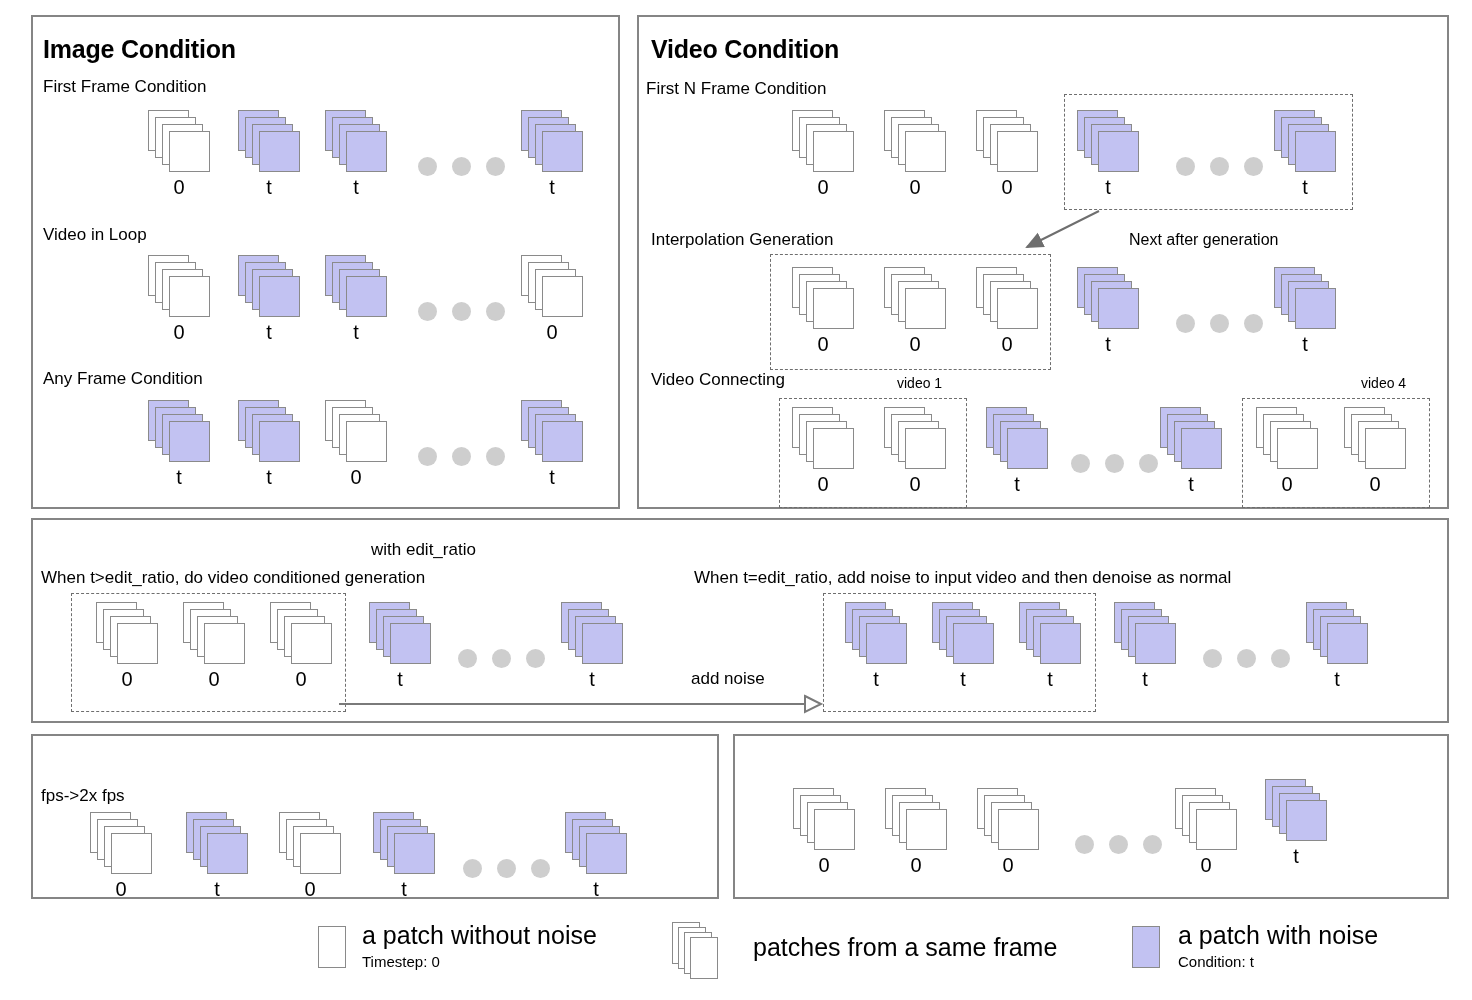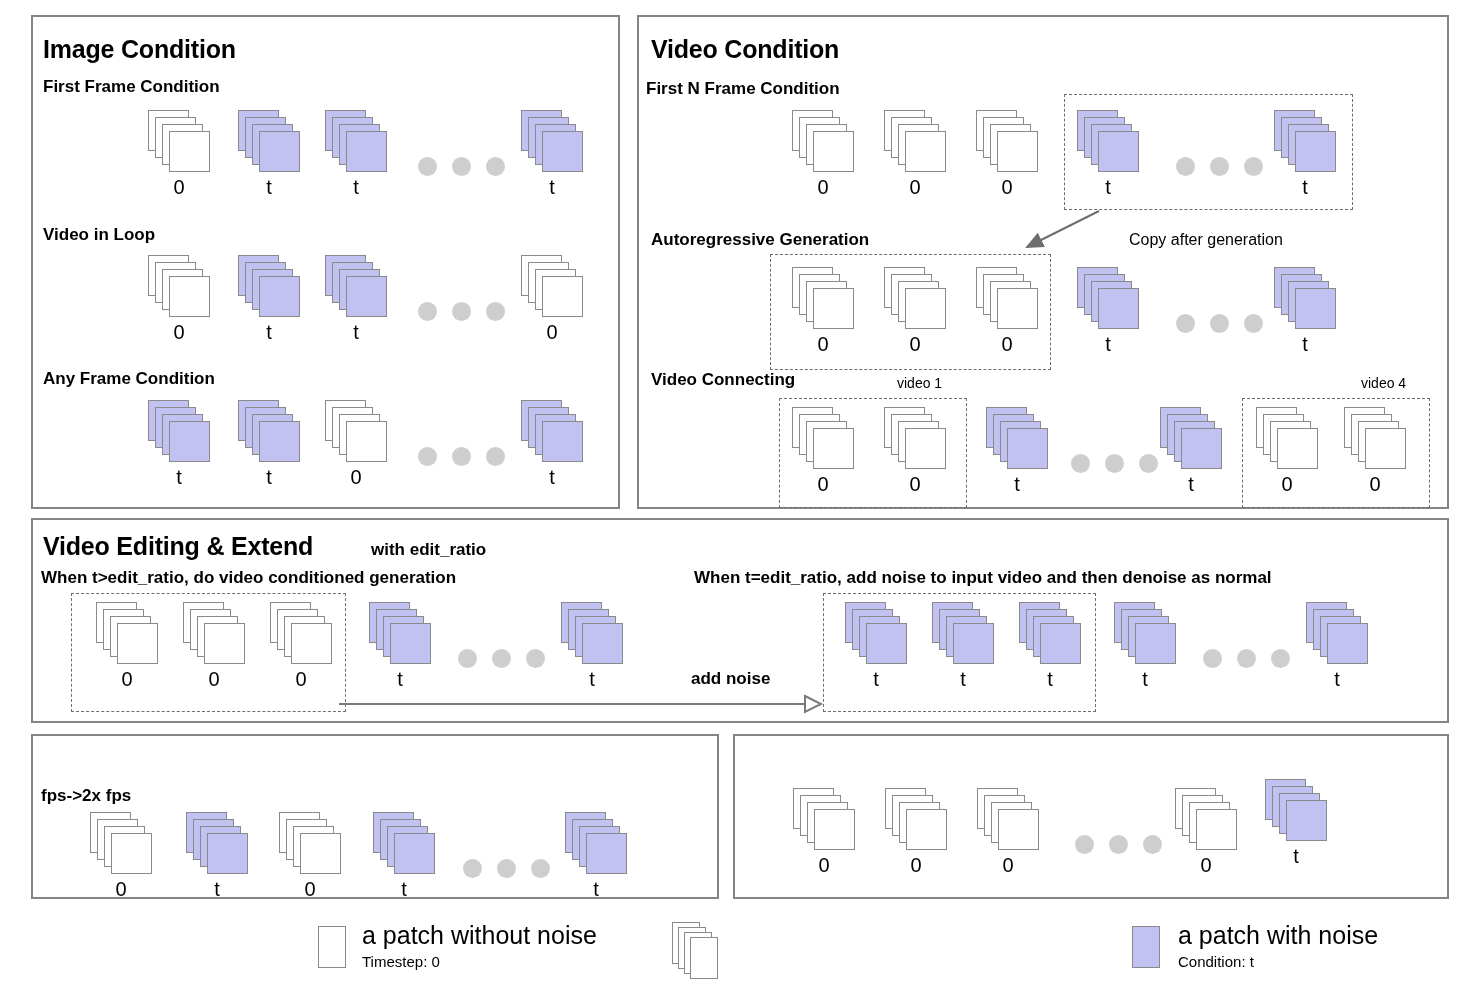--- a/index.html
+++ b/index.html
@@ -21,21 +21,20 @@
     position:absolute;
     font-weight:bold;
     font-size:25px;
     letter-spacing:-0.2px;
     white-space:nowrap;
   }
   .panel-sub{
     position:absolute;
     font-size:17px;
     white-space:nowrap;
-    font-weight:bold;
   }
   .small-note{
     position:absolute;
     font-size:16px;
     white-space:nowrap;
   }
   .tiny-label{
     position:absolute;
     font-size:14px;
     white-space:nowrap;
@@ -257,23 +256,23 @@
   </div>
 
   <svg class="arrow-svg" style="left:370px;top:188px;width:110px;height:55px;">
     <defs>
       <marker id="solidArrow" markerWidth="10" markerHeight="10" refX="8" refY="4" orient="auto">
         <path d="M0,0 L9,4 L0,8 z" fill="#6e6e6e"></path>
       </marker>
     </defs>
     <line x1="90" y1="6" x2="18" y2="42" stroke="#6e6e6e" stroke-width="2" marker-end="url(#solidArrow)"></line>
   </svg>
-  <div class="small-note" style="left:490px;top:214px;">Copy after generation</div>
-
-  <div class="panel-sub" style="left:12px;top:213px;">Autoregressive Generation</div>
+  <div class="small-note" style="left:490px;top:214px;">Next after generation</div>
+
+  <div class="panel-sub" style="left:12px;top:213px;">Interpolation Generation</div>
 
   <div class="dashbox" style="left:131px;top:237px;width:281px;height:116px;"></div>
 
   <div class="stack" style="left:153px;top:250px;">
     <div class="sq s0"></div>
     <div class="sq s1"></div>
     <div class="sq s2"></div>
     <div class="sq s3"></div>
     <div class="ts-label">0</div>
   </div>
@@ -362,21 +361,20 @@
   <div class="stack" style="left:705px;top:390px;">
     <div class="sq s0"></div>
     <div class="sq s1"></div>
     <div class="sq s2"></div>
     <div class="sq s3"></div>
     <div class="ts-label">0</div>
   </div>
 </div>
 
 <div class="panel" style="left:31px;top:518px;width:1418px;height:205px;">
-  <div class="panel-title" style="left:10px;top:12px;">Video Editing &amp; Extend</div>
   <div class="panel-sub" style="left:338px;top:20px;">with edit_ratio</div>
 
   <div class="panel-sub" style="left:8px;top:48px;">When t&gt;edit_ratio, do video conditioned generation</div>
   <div class="panel-sub" style="left:661px;top:48px;">When t=edit_ratio, add noise to input video and then denoise as normal</div>
 
   <div class="dashbox" style="left:38px;top:73px;width:275px;height:119px;"></div>
 
   <div class="stack" style="left:63px;top:82px;">
     <div class="sq s0"></div>
     <div class="sq s1"></div>
@@ -561,17 +559,18 @@
   <div class="leg-sq" style="left:318px;top:11px;"></div>
   <div class="leg-main" style="left:362px;top:6px;">a patch without noise</div>
   <div class="leg-sub" style="left:362px;top:38px;">Timestep: 0</div>
 
   <div class="leg-stack" style="left:672px;top:7px;">
     <div class="sq s0"></div>
     <div class="sq s1"></div>
     <div class="sq s2"></div>
     <div class="sq s3"></div>
   </div>
+  <div class="leg-main" style="left:753px;top:18px;">patches from a same frame</div>
 
   <div class="leg-sq noisy" style="left:1132px;top:11px;"></div>
   <div class="leg-main" style="left:1178px;top:6px;">a patch with noise</div>
   <div class="leg-sub" style="left:1178px;top:38px;">Condition: t</div>
 </div>
 
 </body></html>

